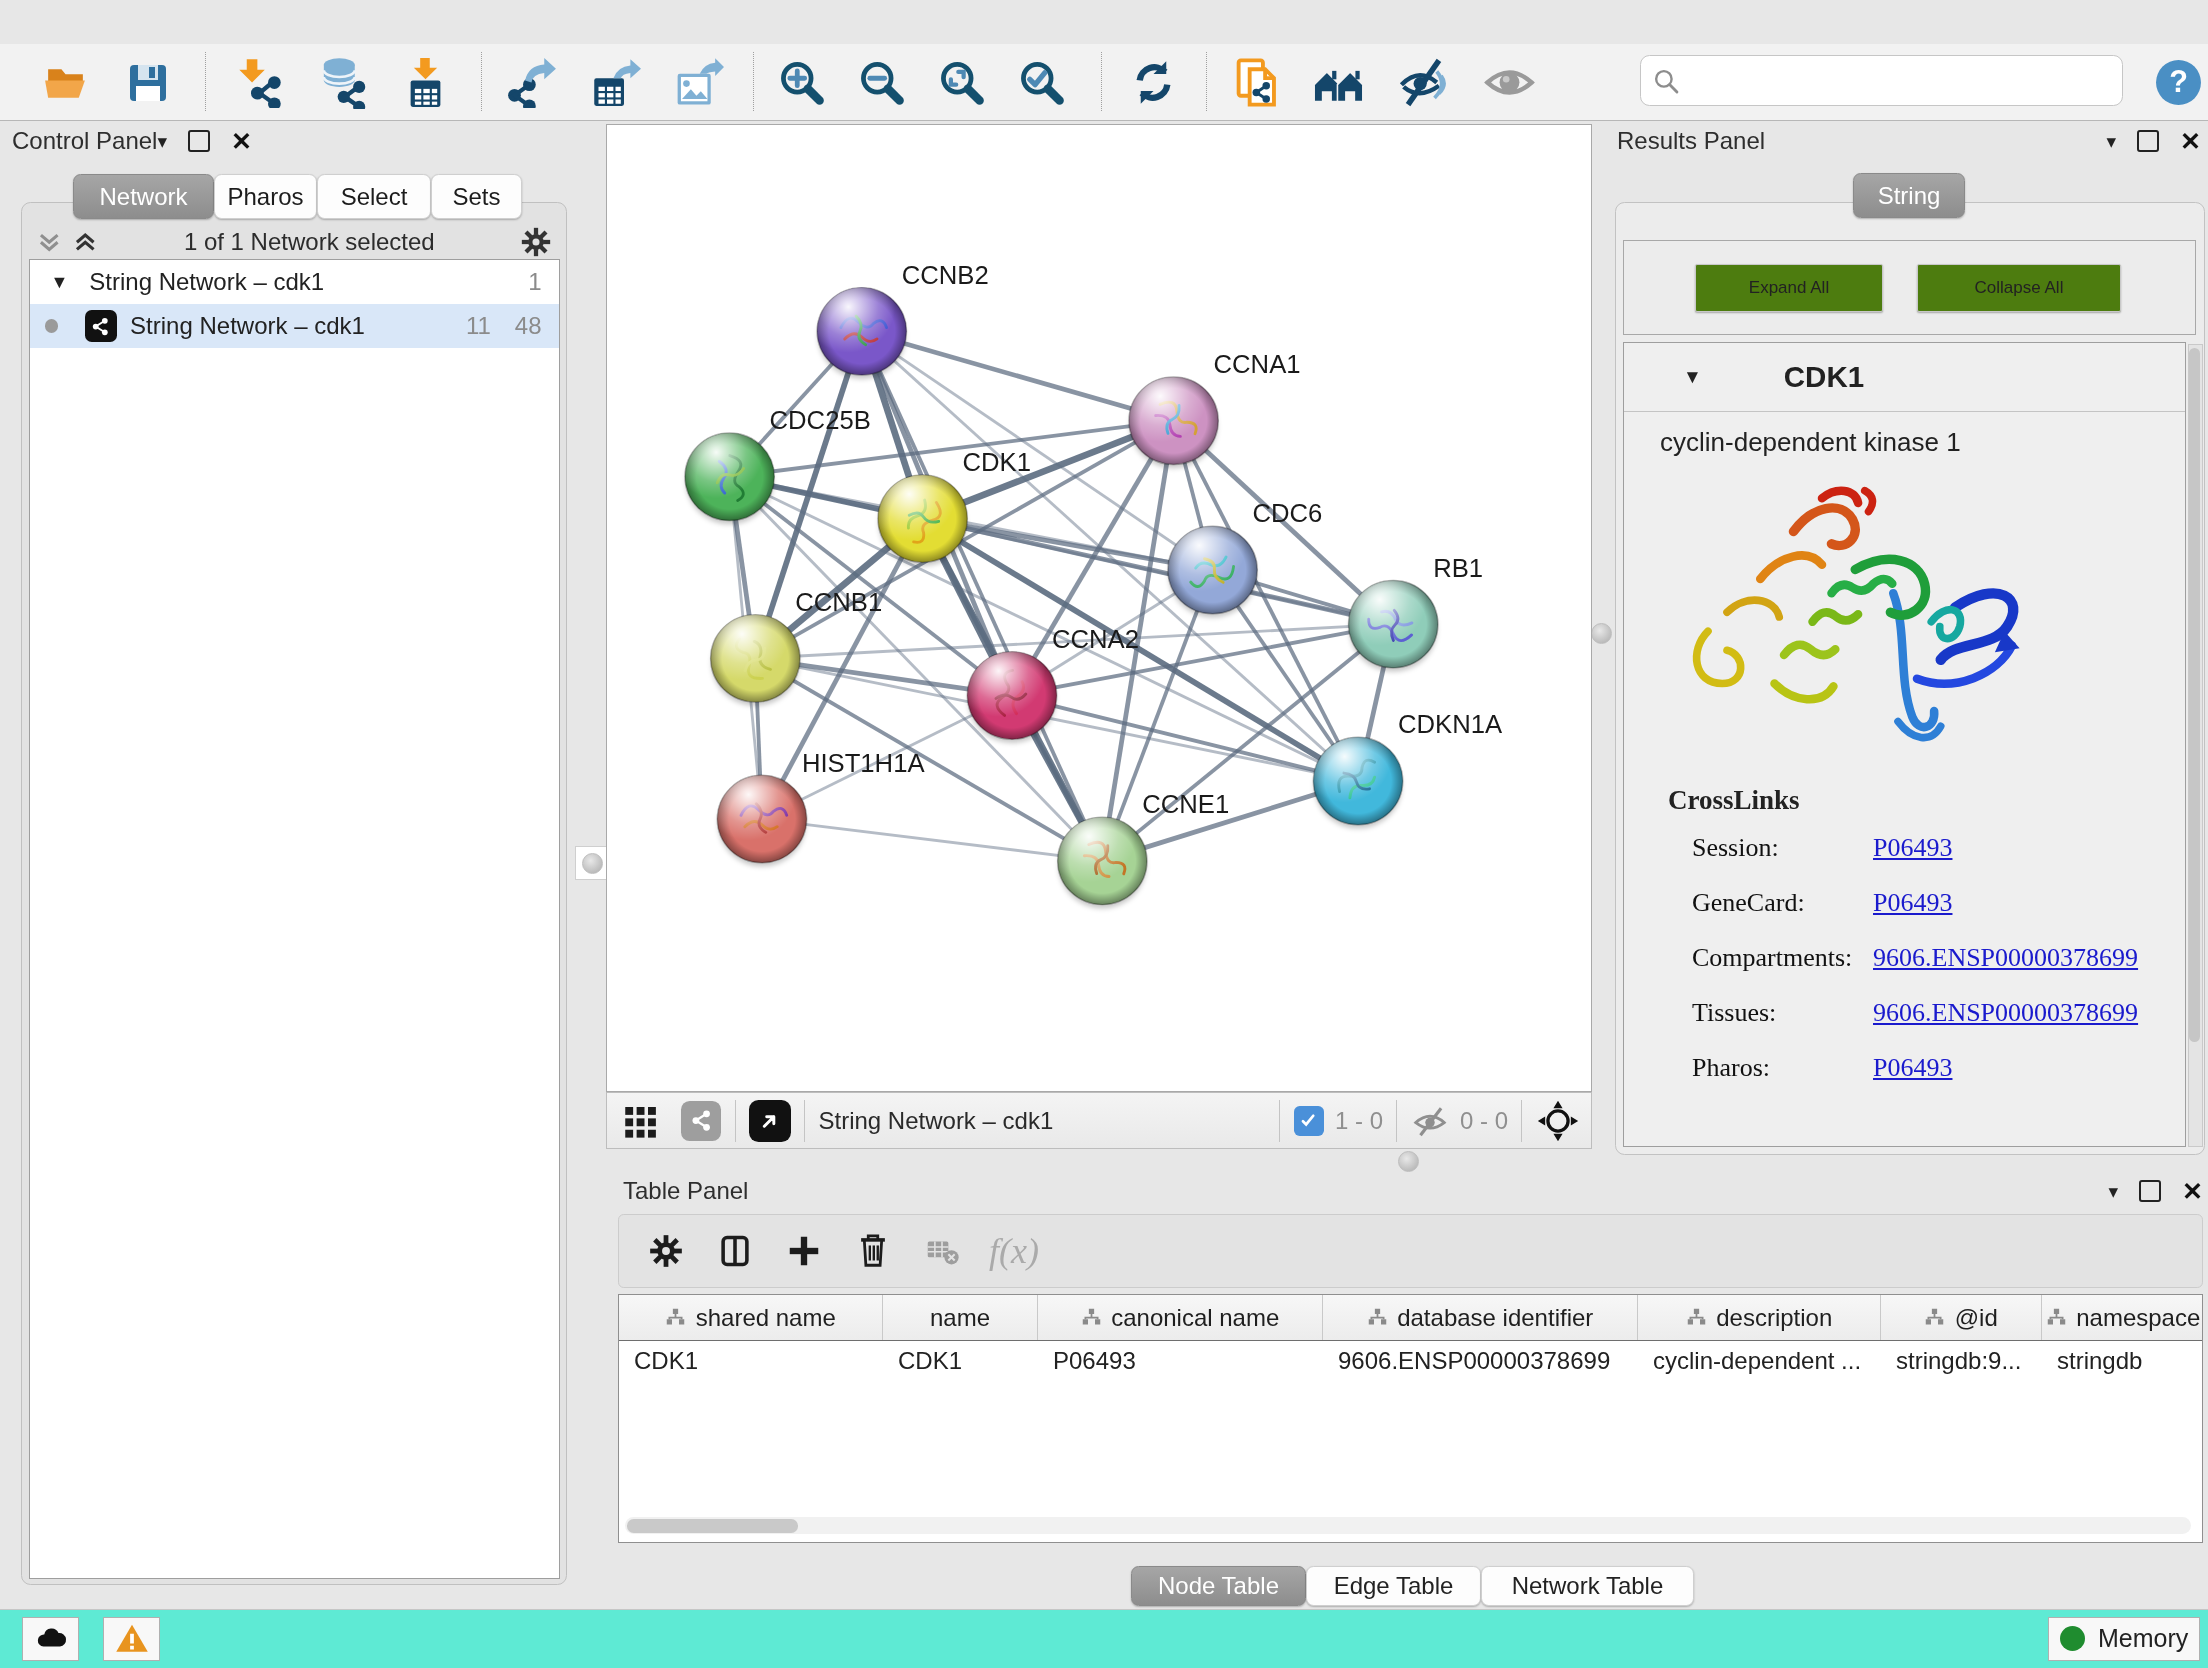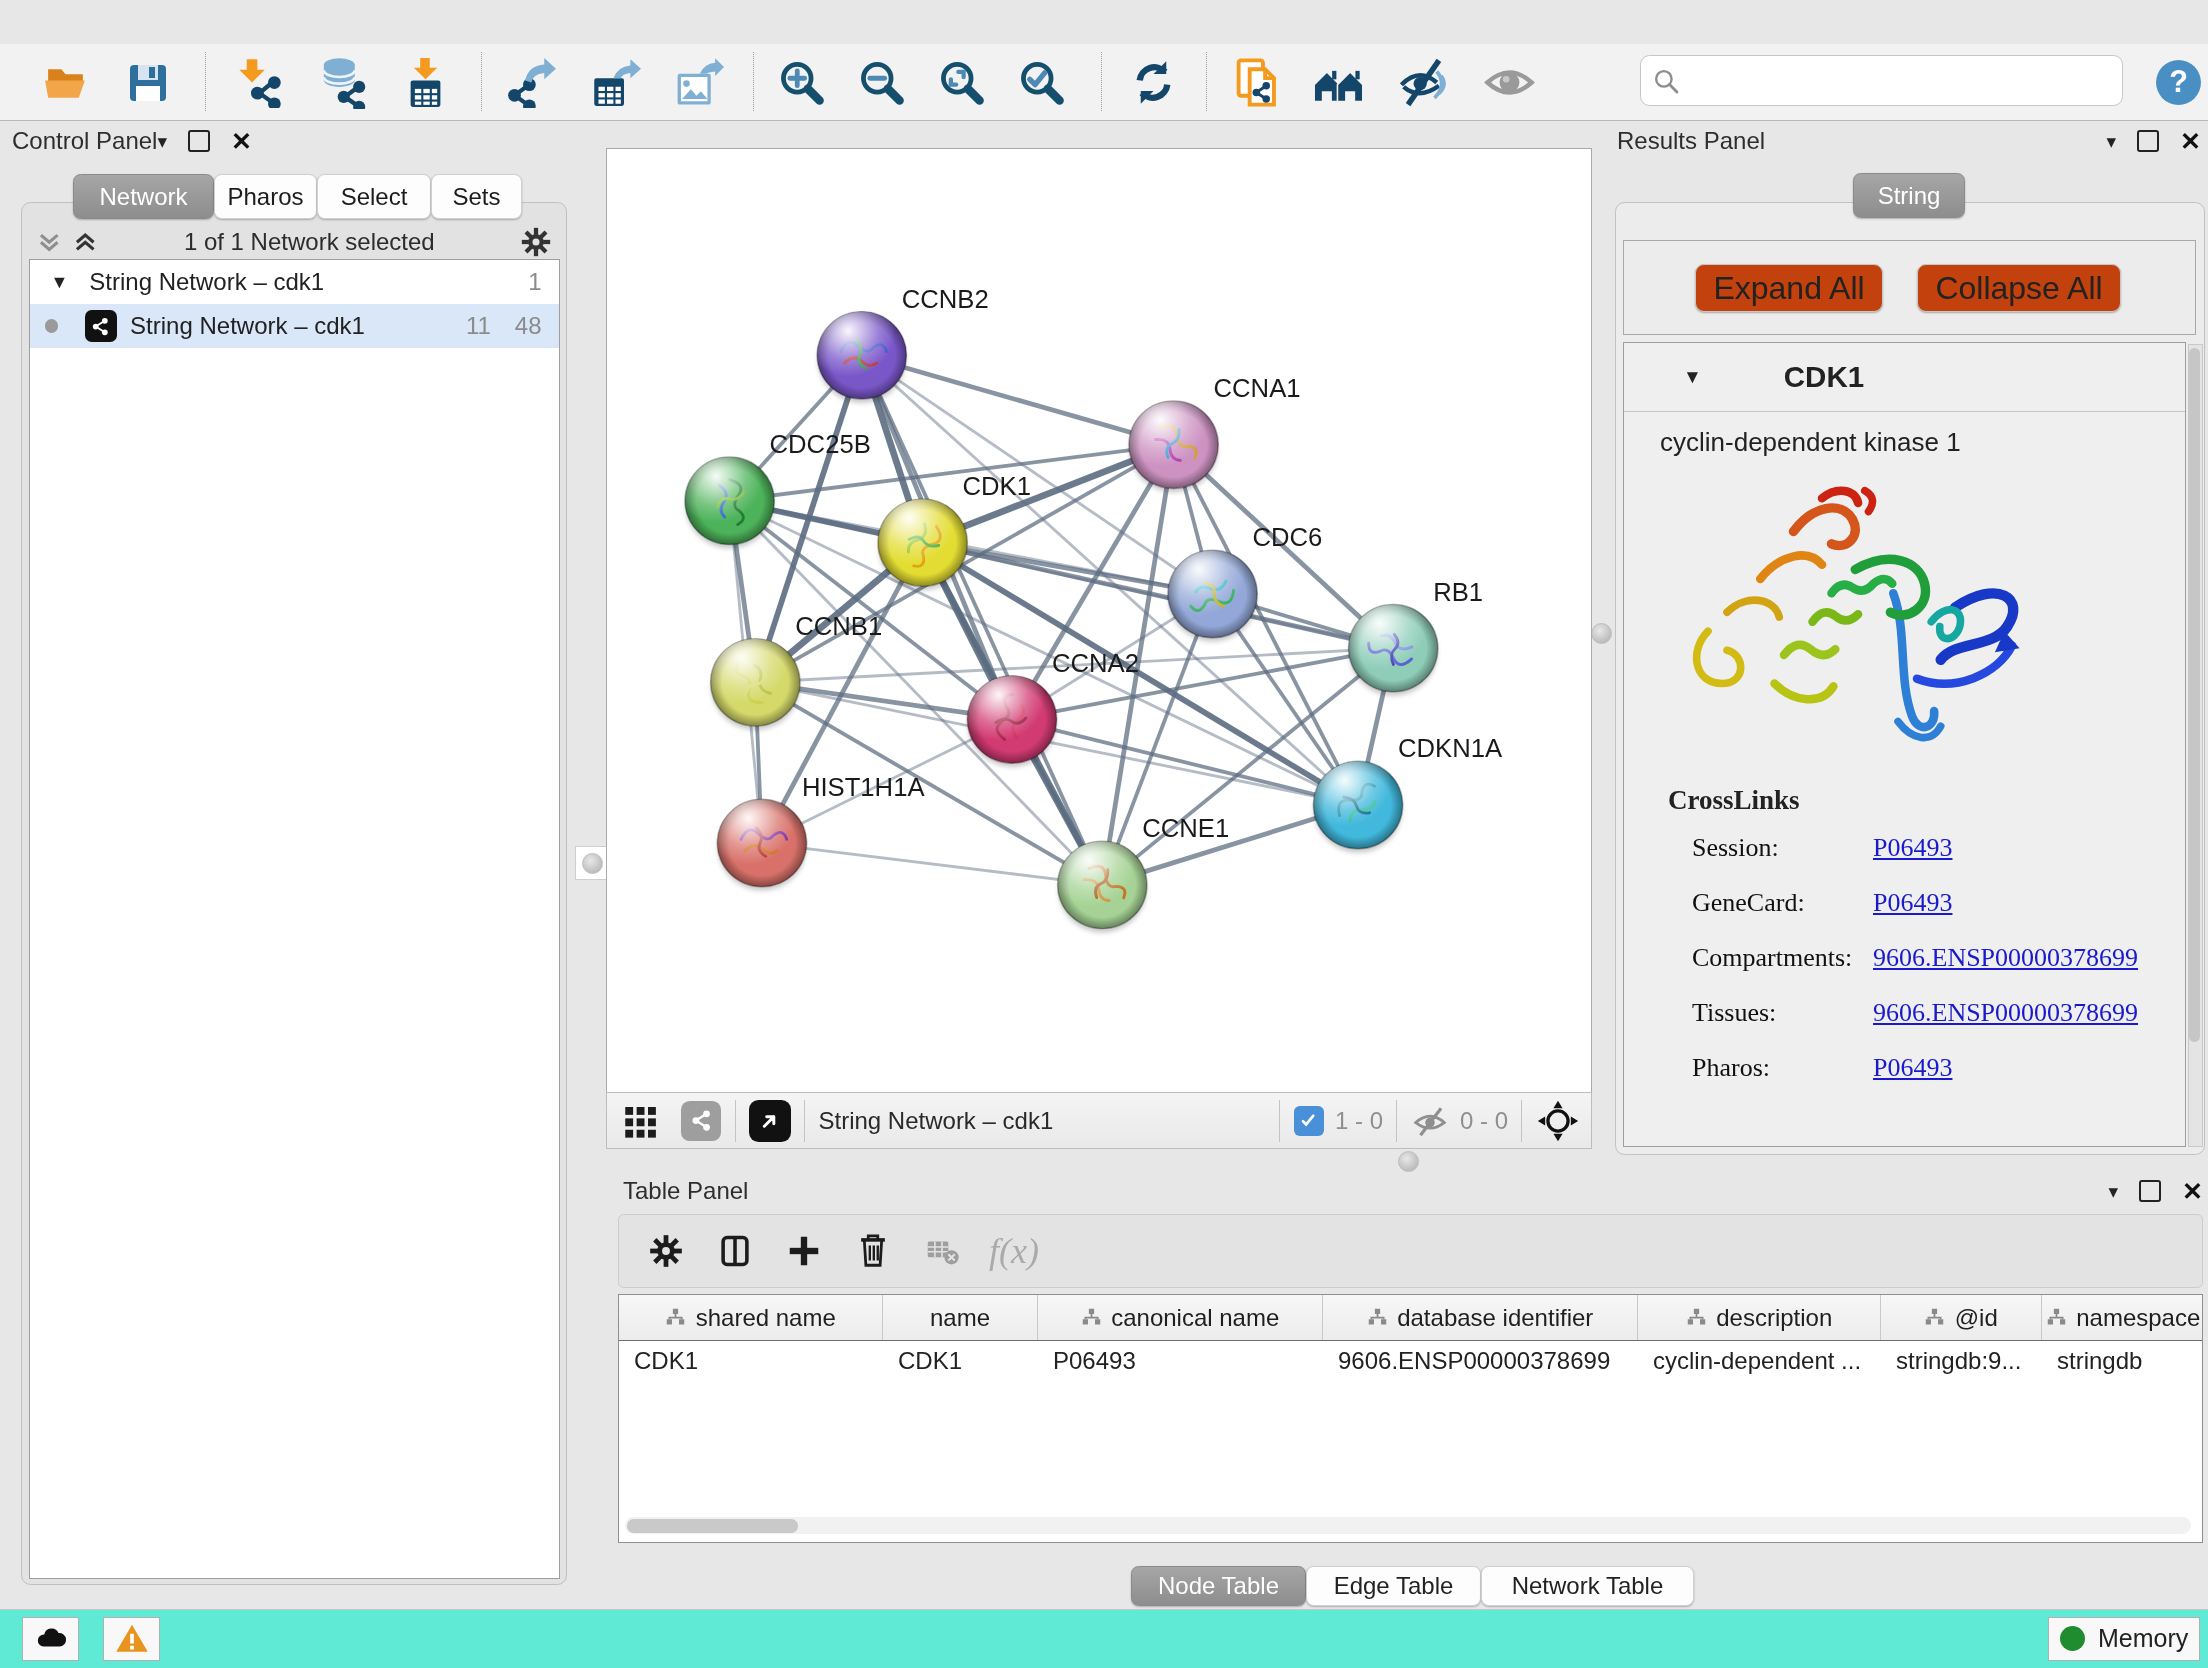--- a/index.html
+++ b/index.html
@@ -38,31 +38,31 @@
   
   #cp-box{left:21px;top:202px;width:544px;height:1381px;background:#e2e2e2;
       border:1px solid #c0c0c0;border-radius:9.5px;}
   #cp-list{left:28.5px;top:259px;width:529px;height:1318px;background:#fff;border:1px solid #9e9e9e;}
   .cp-row{position:relative;height:44px;display:flex;align-items:center;font-size:24px;}
   .cp-row .cnt{color:#8b8b8b;}
   .row-sel{background:#d9e7f8;}
   .blk-ico{width:32px;height:32px;border-radius:6.7px;background:#111;display:flex;align-items:center;justify-content:center;}
 
   
-  #net-canvas{left:606px;top:124px;width:986px;height:968px;background:#fff;border:1px solid #a9a9a9;box-sizing:border-box;margin-top:24px;}
+  #net-canvas{left:606px;top:124px;width:986px;height:968px;background:#fff;border:1px solid #a9a9a9;box-sizing:border-box;}
   #net-toolbar{left:606px;top:1092px;width:986px;height:57px;background:linear-gradient(#f4f4f4,#e9e9e9);
      border:1px solid #bdbdbd;box-sizing:border-box;display:flex;align-items:center;}
   .nt-sep{width:0;height:42px;border-left:1px solid #c4c4c4;margin:0 13.3px;}
   .gray-counts{font-size:24px;color:#8f8f8f;}
 
   
   #rp-box{left:1615px;top:202px;width:588px;height:951px;background:#ececec;border:1px solid #c2c2c2;border-radius:9.5px;}
-  .rp-btn{position:absolute;height:46px;background:#c2410c;border:1px solid #c8c8c8;border-radius:9px;
+  .rp-btn{position:absolute;height:46px;background:#4d7c0f;border:1px solid #c8c8c8;border-radius:2px;
      box-shadow:0 1px 1.9px rgba(0,0,0,.3);display:flex;align-items:center;justify-content:center;
-     font-size:32px;cursor:pointer;}
+     font-size:17px;cursor:pointer;}
   #rp-inner1{left:1623px;top:240px;width:573px;height:95px;border:1.9px solid #a8a8a8;background:#ececec;box-sizing:border-box;}
   #rp-inner2{left:1623px;top:342px;width:563px;height:805px;border:1.9px solid #9e9e9e;background:#efefef;box-sizing:border-box;}
   #rp-scroll{left:2188px;top:344px;width:13.3px;height:801px;background:#e4e4e4;border:1px solid #c9c9c9;}
   #rp-thumb{left:2189px;top:348px;width:11.4px;height:694px;background:#c6c6c6;border-radius:5.7px;}
   .serif{font-family:"Liberation Serif",serif;}
   .xl-row{display:flex;font-size:26px;margin-bottom:25px;}
   .xl-label{width:181px;color:#111;}
   .xl-link{color:#1a1acd;text-decoration:underline;cursor:pointer;}
 
   

